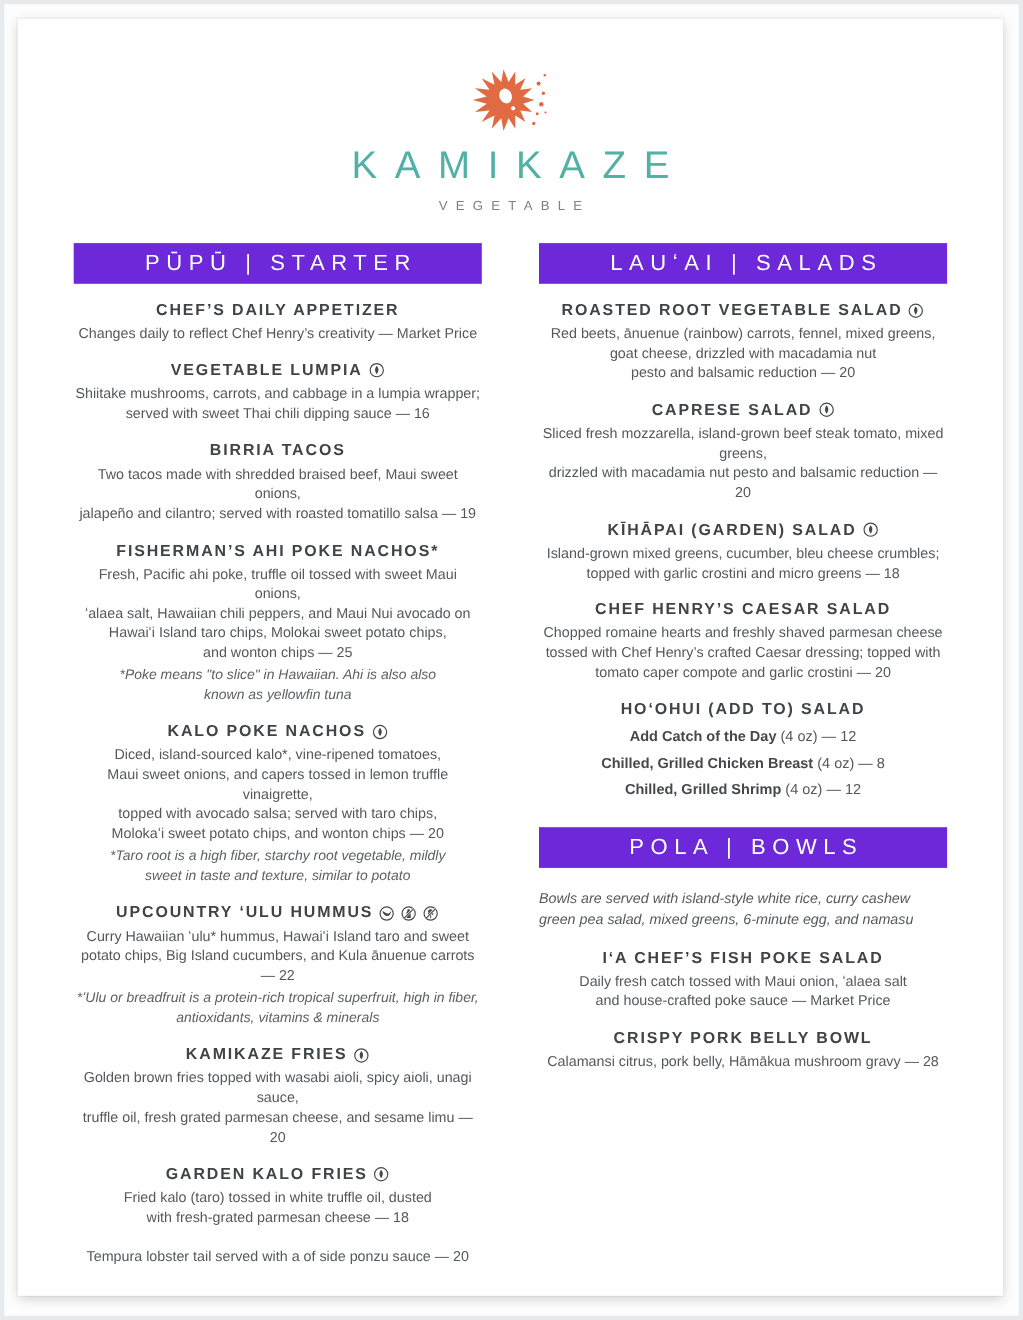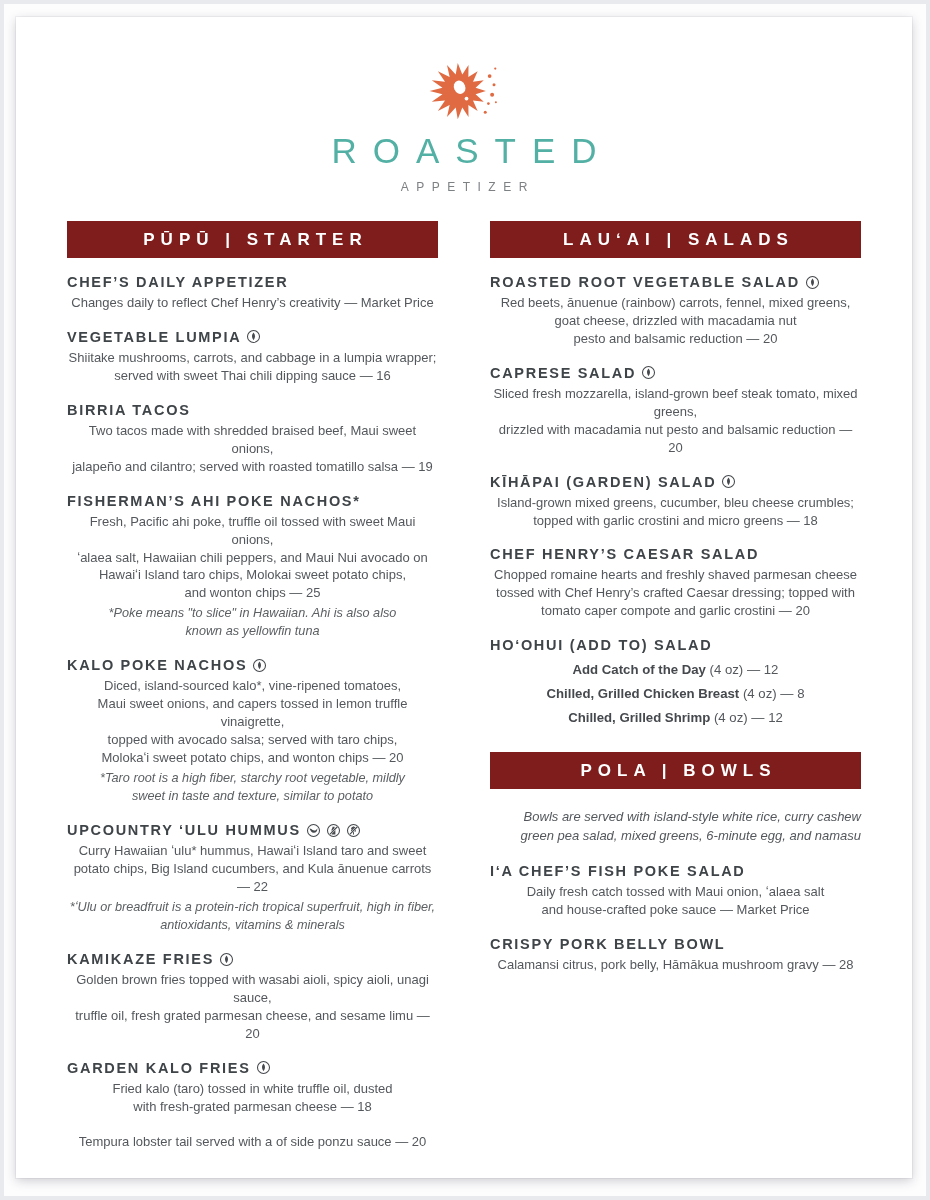--- a/index.html
+++ b/index.html
@@ -13,32 +13,32 @@
     overflow:hidden;
   }
   
   .brand { text-align:center; padding-top:42px; }
   .logo { width:70px; height:64px; margin:0 auto; }
   .brand-name { margin-top:8px; font-size:35px; letter-spacing:16px; text-indent:16px; color:#53b0a4; font-weight:normal; }
   .brand-sub { margin-top:9px; font-size:12px; letter-spacing:7.5px; text-indent:7.5px; color:#7e8184; }
   
   .columns { display:flex; gap:52px; padding:0 51px; margin-top:27px; align-items:flex-start; }
   .col { flex:1; min-width:0; }
-  .banner { background:#7f1d1d; color:#ffffff; height:37px; display:flex; align-items:center; justify-content:center;
-            font-weight:bold; font-size:17px; letter-spacing:6px; text-indent:6px; }
+  .banner { background:#6d28d9; color:#ffffff; height:37px; display:flex; align-items:center; justify-content:center;
+            font-weight:normal; font-size:20px; letter-spacing:6px; text-indent:6px; }
   .banner + .menu-item { margin-top:16px; }
   .menu-item { margin-top:17px; text-align:center; }
   .item-title { font-size:14.5px; font-weight:bold; letter-spacing:1.7px; color:#3f4448;
-                display:flex; align-items:center; justify-content:flex-start; gap:5px; }
+                display:flex; align-items:center; justify-content:center; gap:5px; }
   .item-title .din { width:15px; height:15px; flex:0 0 auto; }
   .item-desc { margin-top:4px; font-size:13px; line-height:1.38; color:#54585c; white-space:pre-line; }
   .item-note { margin-top:2px; font-size:12.7px; line-height:1.42; font-style:italic; color:#5c6063; white-space:pre-line; }
   .add-line { margin-top:9px; font-size:13.2px; color:#54585c; }
   .add-line b { color:#45494d; }
-  .section-intro { margin-top:19px; font-size:13px; font-style:italic; color:#54585c; line-height:1.45; text-align:right; white-space:pre-line; }
+  .section-intro { margin-top:19px; font-size:13px; font-style:italic; color:#54585c; line-height:1.45; text-align:left; white-space:pre-line; }
   .banner-gap { margin-top:27px; }
 </style>
 </head>
 <body>
 
 <div class="stage">
   <div class="mat"></div>
   <div class="page">
 
     <header class="brand">
@@ -51,22 +51,22 @@
             <circle cx="101" cy="56" r="3.2"></circle>
             <circle cx="95" cy="70" r="2.2"></circle>
             <circle cx="106" cy="14" r="1.8"></circle>
             <circle cx="90" cy="84" r="2.4"></circle>
             <circle cx="107" cy="68" r="1.6"></circle>
           </g>
           <ellipse cx="49" cy="44" rx="9" ry="11" fill="#ffffff" transform="rotate(-22 49 44)"></ellipse>
           <circle cx="60" cy="62" r="3" fill="#ffffff"></circle>
         </svg>
       </div>
-      <div class="brand-name">ROASTED</div>
-      <div class="brand-sub">APPETIZER</div>
+      <div class="brand-name">KAMIKAZE</div>
+      <div class="brand-sub">VEGETABLE</div>
     </header>
 
     <main class="columns">
       <section class="col" id="col-left">
           <div class="banner">PŪPŪ | STARTER</div>
           <div class="menu-item">
             <div class="item-title">
               <span>CHEF’S DAILY APPETIZER</span>
             </div>
             <div class="item-desc">Changes daily to reflect Chef Henry’s creativity — Market Price</div>

